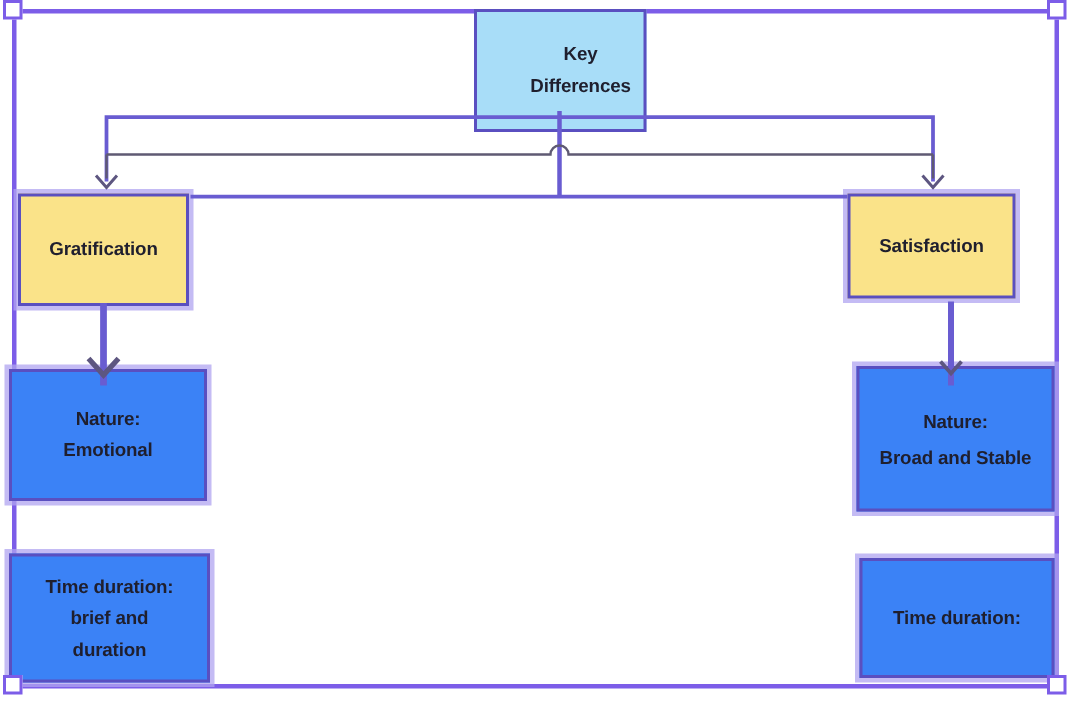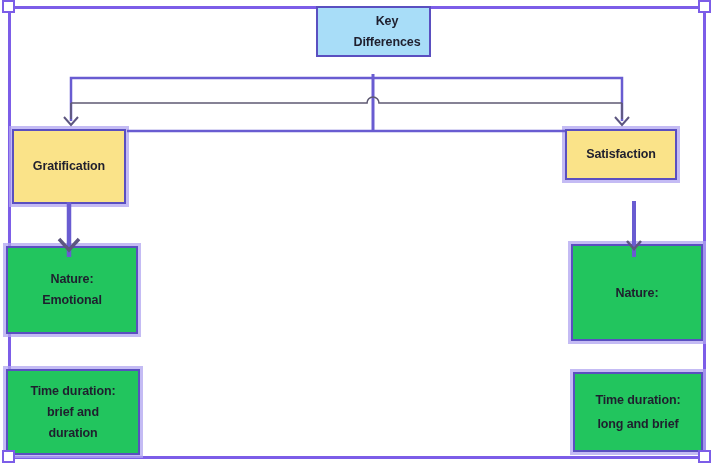--- a/index.html
+++ b/index.html
@@ -11,28 +11,28 @@
   svg.overlay{pointer-events:none;z-index:3;}
   svg.frame-layer{z-index:1;}
 
   .node{
     position:absolute;z-index:2;display:flex;flex-direction:column;
     align-items:center;justify-content:center;text-align:center;
     box-sizing:border-box;border:2px solid #5a4fc0;
     color:#1f1f2e;font-size:12.5px;font-weight:700;letter-spacing:-0.1px;
     box-shadow:0 0 0 3px rgba(176,164,240,0.75);
   }
-  .node.blue{background:#22c55e;}
+  .node.blue{background:#3b82f6;}
   .node.yellow{background:#fae389;}
   .node .ln{line-height:21px;}
   .node.two .ln{line-height:24px;}
 
-  #node-root{left:316px;top:6px;width:115px;height:51px;border-width:2.5px;box-shadow:none;background:#a8ddf8;padding-left:27px;}
+  #node-root{left:316px;top:6px;width:115px;height:82px;border-width:2.5px;box-shadow:none;background:#a8ddf8;padding-left:27px;}
   #node-grat{left:12px;top:129px;width:114px;height:75px;}
-  #node-sat{left:565px;top:129px;width:112px;height:51px;}
+  #node-sat{left:565px;top:129px;width:112px;height:70px;}
   #node-nat-l{left:6px;top:246px;width:132px;height:88px;}
   #node-nat-r{left:571px;top:244px;width:132px;height:97px;}
   #node-time-l{left:6px;top:369px;width:134px;height:86px;}
   #node-time-r{left:573px;top:372px;width:130px;height:80px;}
 
   .handle{
     position:absolute;z-index:4;width:13px;height:13px;box-sizing:border-box;
     background:#ffffff;border:2.5px solid #7c5de8;
   }
   #handle-tl{left:2px;top:0px;}
@@ -61,31 +61,31 @@
     <div class="ln">Satisfaction</div>
   </div>
 
   <div class="node blue" id="node-nat-l">
     <div class="ln">Nature:</div>
     <div class="ln">Emotional</div>
   </div>
 
   <div class="node blue two" id="node-nat-r">
     <div class="ln">Nature:</div>
+    <div class="ln">Broad and Stable</div>
   </div>
 
   <div class="node blue" id="node-time-l">
     <div class="ln">Time duration:</div>
     <div class="ln">brief and</div>
     <div class="ln">duration</div>
   </div>
 
   <div class="node blue two" id="node-time-r">
     <div class="ln">Time duration:</div>
-    <div class="ln">long and brief</div>
   </div>
 
   <svg class="layer overlay" viewBox="0 0 712 470">
 
     <path d="M71 121 V78 H622 V121" fill="none" stroke="#695cd1" stroke-width="2.5"></path>
 
     <path d="M373 74 V131" fill="none" stroke="#695cd1" stroke-width="3"></path>
     <path d="M127 131 H565" fill="none" stroke="#695cd1" stroke-width="2.5"></path>
 
     <path d="M71 103 H367 A6 6 0 0 1 379 103 H622" fill="none" stroke="#5f5a73" stroke-width="1.6"></path>

